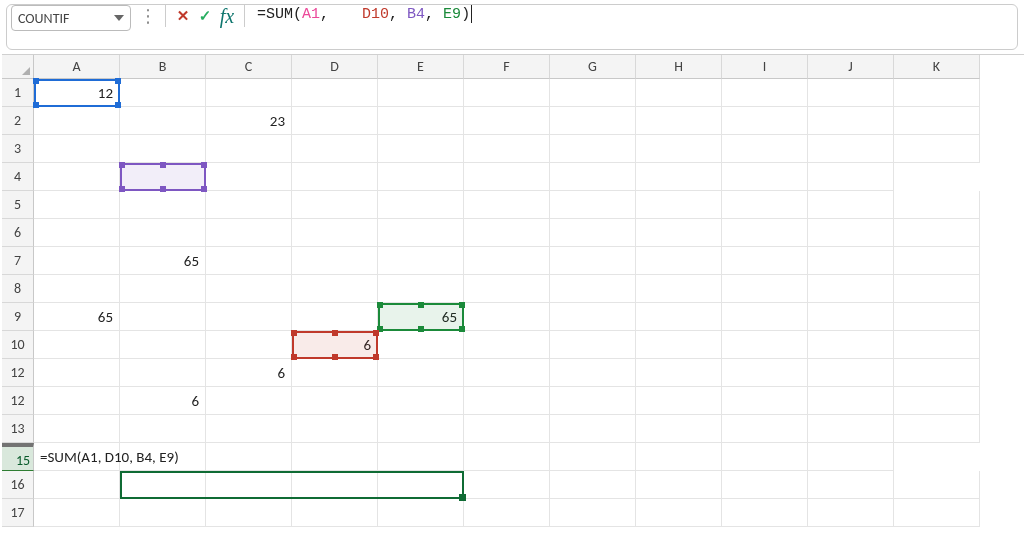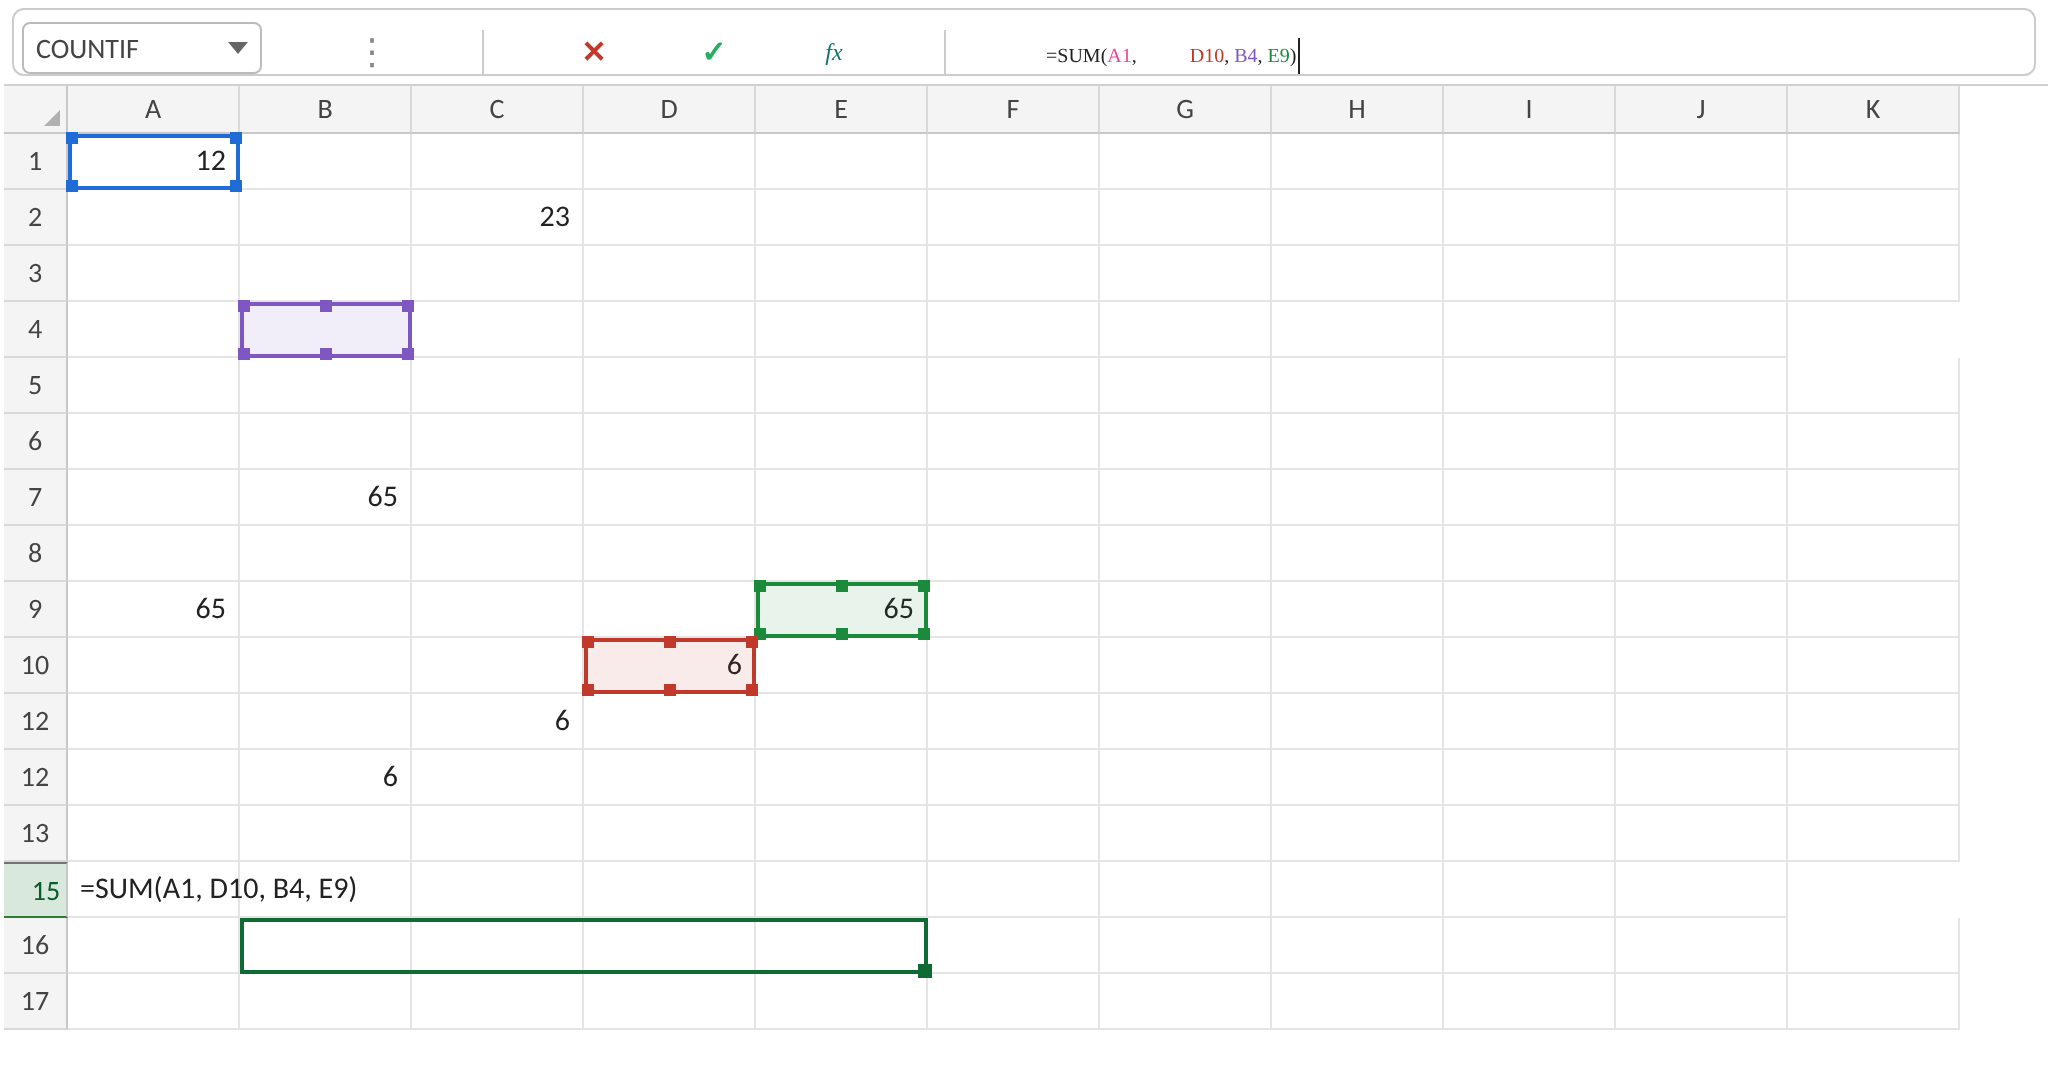--- a/index.html
+++ b/index.html
@@ -9,28 +9,27 @@
     background: #fff;
     color: #333;
     width: 1024px;
     height: 538px;
     overflow: hidden;
   }
 
   
   .formula-bar {
     display: flex;
-    align-items: flex-end;
-    height: 34px;
+    align-items: flex-start;
+    height: 46px;
     border: 1px solid #ccc;
     border-radius: 6px;
     margin: 4px 6px 4px 6px;
     background: #fff;
     padding: 0 6px 0 4px;
-    gap: 38px;
   }
   .name-box {
     display: flex;
     align-items: center;
     width: 120px;
     height: 26px;
     border: 1px solid #bbb;
     border-radius: 4px;
     padding: 0 6px;
     margin-right: 6px;
@@ -51,26 +50,26 @@
   }
   .fb-icn {
     width: 22px; height: 22px;
     display: flex; align-items:center; justify-content:center;
     font-size: 15px;
     color: #666;
     border-radius: 4px;
   }
   .fb-icn.cancel { color: #c0392b; font-weight: bold; }
   .fb-icn.confirm { color: #27ae60; font-weight: bold; }
-  .fb-icn.fx { font-style: italic; font-family: "Cambria Math","Times New Roman",serif; color:#0f766e; font-size:12px; }
+  .fb-icn.fx { font-style: italic; font-family: "Cambria Math","Times New Roman",serif; color:#0f766e; font-size:20px; }
   .fb-icn.dots { color:#888; font-size:18px; line-height:0; }
   .formula-input {
     flex: 1;
-    font-size: 10px;
-    font-family: Liberation Serif, serif;
+    font-size: 15px;
+    font-family: Liberation Mono, monospace;
     padding-left: 6px;
     display: flex;
     align-items: center;
     white-space: pre;
   }
   .formula-input .t-blk { color:#222; }
   .formula-input .c-blue { color:#ec4899; }
   .formula-input .c-red { color:#c0392b;padding-left:24px; }
   .formula-input .c-purple { color:#7e57c2; }
   .formula-input .c-green { color:#1b8a3a; }
@@ -142,21 +141,21 @@
     font-family: Calibri, "Segoe UI", Arial, sans-serif;
     color: #222;
     position: relative;
   }
   .cell.left { text-align: left; }
 
   
   .row-h.active {
     background: #d9e8dc;
     color: #0a5c2c;
-    border-top: 1px solid #737373;
+    border-top: 4px solid #737373;
     border-bottom: 1px solid #2e7d32;
     padding-left: 11px;
   }
 
   
   .overlay {
     position: absolute;
     pointer-events: none;
     border-width: 2px;
     border-style: solid;

